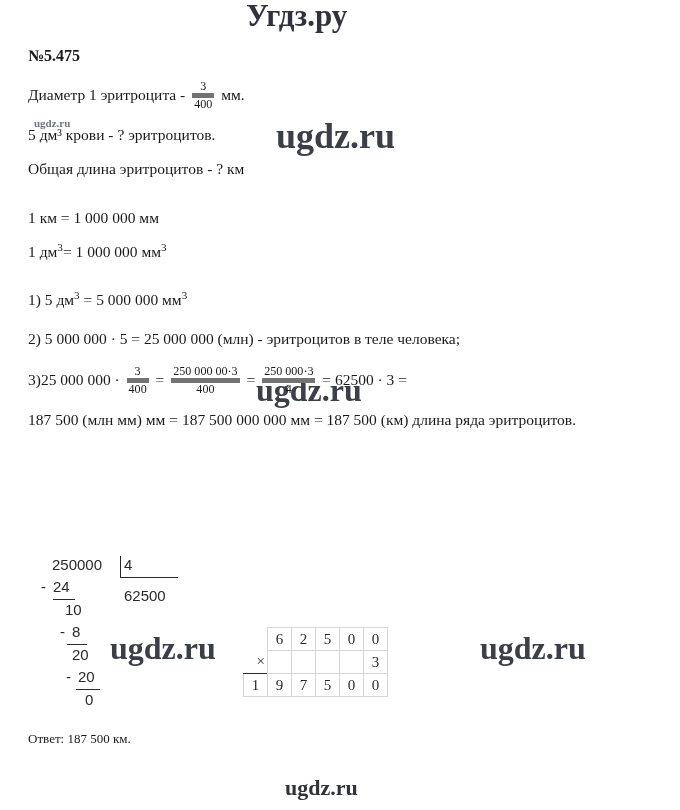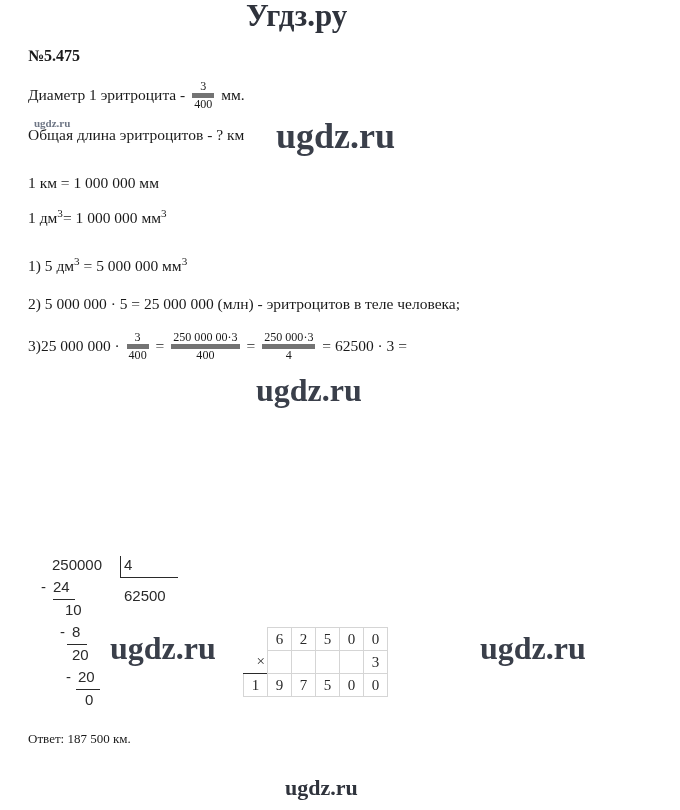--- a/index.html
+++ b/index.html
@@ -142,38 +142,40 @@
 
   <div class="content">
 
     <div class="task-number">№5.475</div>
 
 
     <div class="line">
       <span>Диаметр 1 эритроцита - </span><span class="frac"><span class="num">3</span><span class="den">400</span></span><span> мм.</span>
     </div>
 
+    <div class="line">5 дм³ крови - ? эритроцитов.</div>
     <div class="line">Общая длина эритроцитов - ? км</div>
 
     <div class="line gap-top">1 км = 1 000 000 мм</div>
 
     <div class="line">
       <span>1 дм</span><span class="sup">3</span><span>= 1 000 000 мм</span><span class="sup">3</span>
     </div>
 
     <div class="line gap-top">
       <span>1) 5 дм</span><span class="sup">3</span><span> = 5 000 000 мм</span><span class="sup">3</span>
     </div>
 
     <div class="line" style="margin-top:16px">2) 5 000 000  · 5 = 25 000 000 (млн) - эритроцитов в теле человека;</div>
 
     <div class="line" style="margin-top:16px">
       <span>3)25 000 000  · </span><span class="frac"><span class="num">3</span><span class="den">400</span></span><span> = </span><span class="frac"><span class="num">250 000 00·3</span><span class="den">400</span></span><span> = </span><span class="frac"><span class="num">250 000·3</span><span class="den">4</span></span><span> = 62500 · 3 =</span>
     </div>
 
+    <div class="line" style="margin-top:6px">187 500 (млн мм) мм = 187 500 000 000 мм = 187 500  (км)  длина  ряда эритроцитов.</div>
   </div>
 
   <div class="division">
     <div class="cell" style="left:12px; top:0px;">250000</div>
     <div class="cell" style="left:84px; top:0px;">4</div>
     <div class="vline" style="left:80px; top:0px; height:21px;"></div>
     <div class="hline" style="left:80px; top:21px; width:58px;"></div>
     <div class="cell" style="left:84px; top:23px;margin-top:8px;">62500</div>
 
     <div class="cell" style="left:1px;  top:22px;">-</div>

